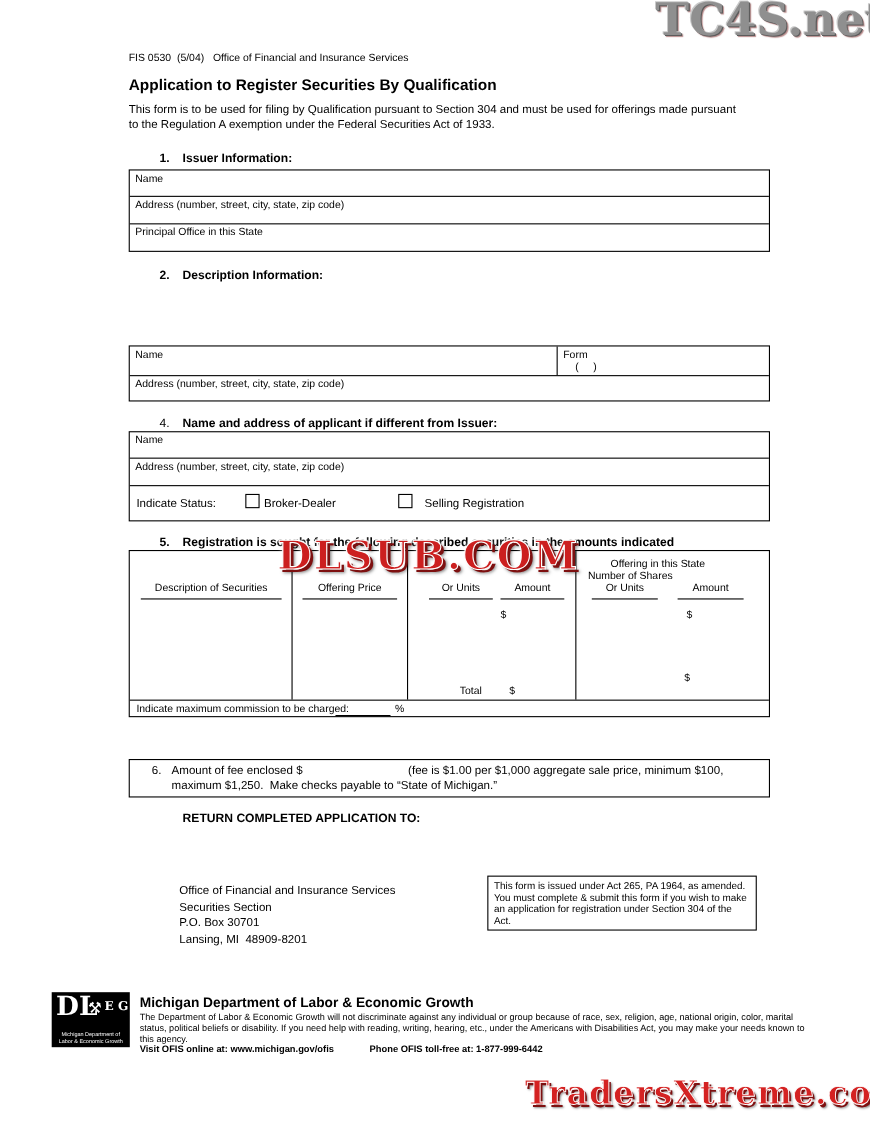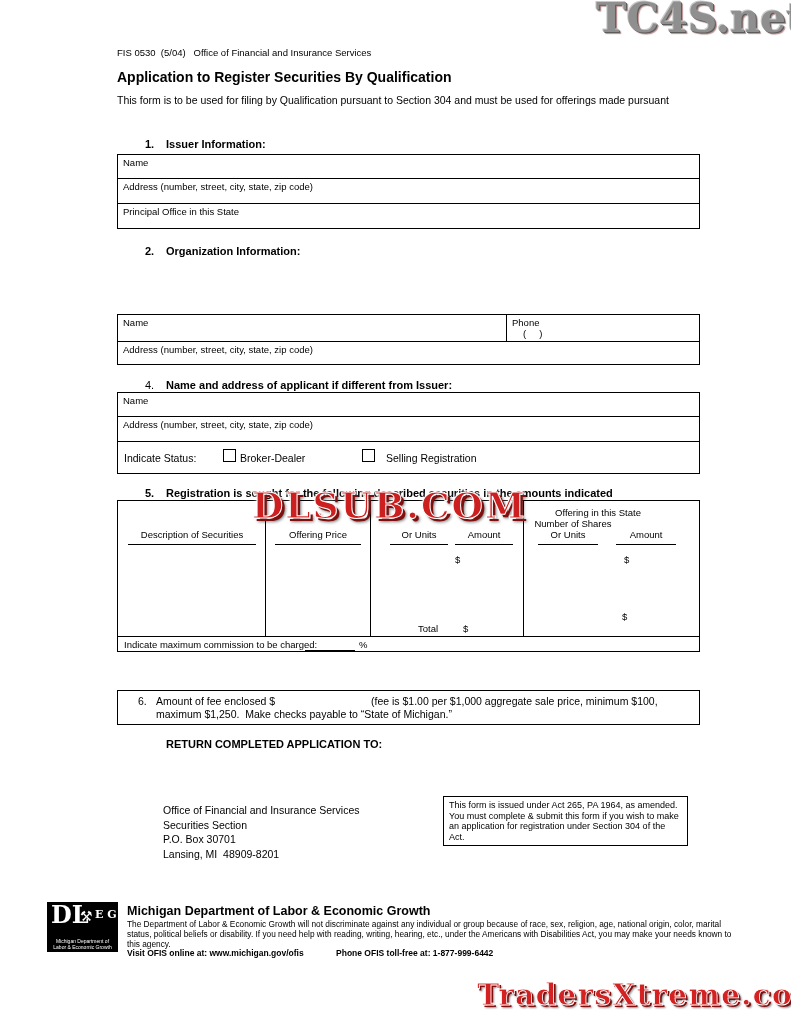--- a/index.html
+++ b/index.html
@@ -43,47 +43,48 @@
 
 <div class="page">
 
   <div class="wm-tc4s">TC4S.net</div>
   <div class="wm-dlsub">DLSUB.COM</div>
   <div class="wm-traders">TradersXtreme.com</div>
 
   <div class="abs small" style="left:117px;top:47px;">FIS 0530&nbsp; (5/04)&nbsp;&nbsp; Office of Financial and Insurance Services</div>
   <div class="abs" style="left:117px;top:69px;font-size:14px;font-weight:bold;">Application to Register Securities By Qualification</div>
   <div class="abs body-text" style="left:117px;top:94px;">This form is to be used for filing by Qualification pursuant to Section 304 and must be used for offerings made pursuant</div>
+  <div class="abs body-text" style="left:117px;top:107px;">to the Regulation A exemption under the Federal Securities Act of 1933.</div>
 
   <div class="abs sec-head" style="left:145px;top:138px;">
     <span class="sec-num">1.</span><span>Issuer Information:</span>
   </div>
   <div class="tbl" style="left:117px;top:154px;width:581px;">
     <div class="trow" style="height:23px;">
       <span class="cell-lbl">Name</span>
     </div>
     <div class="trow" style="height:24px;">
       <span class="cell-lbl">Address (number, street, city, state, zip code)</span>
     </div>
     <div class="trow last" style="height:24px;">
       <span class="cell-lbl">Principal Office in this State</span>
     </div>
   </div>
 
   <div class="abs sec-head" style="left:145px;top:245px;">
-    <span class="sec-num">2.</span><span>Organization Information:</span>
+    <span class="sec-num">2.</span><span>Description Information:</span>
   </div>
 
   <div class="tbl" style="left:117px;top:314px;width:581px;">
     <div class="trow flexrow" style="height:26px;">
       <div class="fcell" style="width:388px;">
         <span class="cell-lbl">Name</span>
       </div>
       <div class="fcell last" style="flex:1;">
-        <div class="cell-lbl" style="padding-bottom:0;">Phone</div>
+        <div class="cell-lbl" style="padding-bottom:0;">Form</div>
         <div class="cell-lbl" style="padding-top:0;padding-left:16px;">(&nbsp;&nbsp;&nbsp;&nbsp;&nbsp;)</div>
       </div>
     </div>
     <div class="trow last" style="height:22px;">
       <span class="cell-lbl">Address (number, street, city, state, zip code)</span>
     </div>
   </div>
 
   <div class="abs sec-head" style="left:145px;top:379px;">
     <span class="sec-num normal">4.</span><span>Name and address of applicant if different from Issuer:</span>

